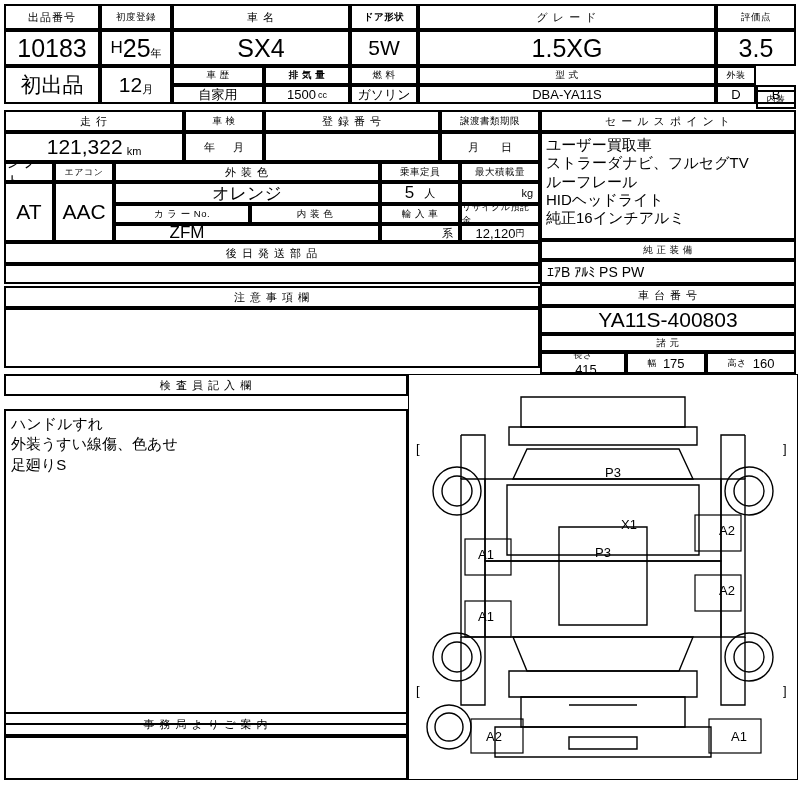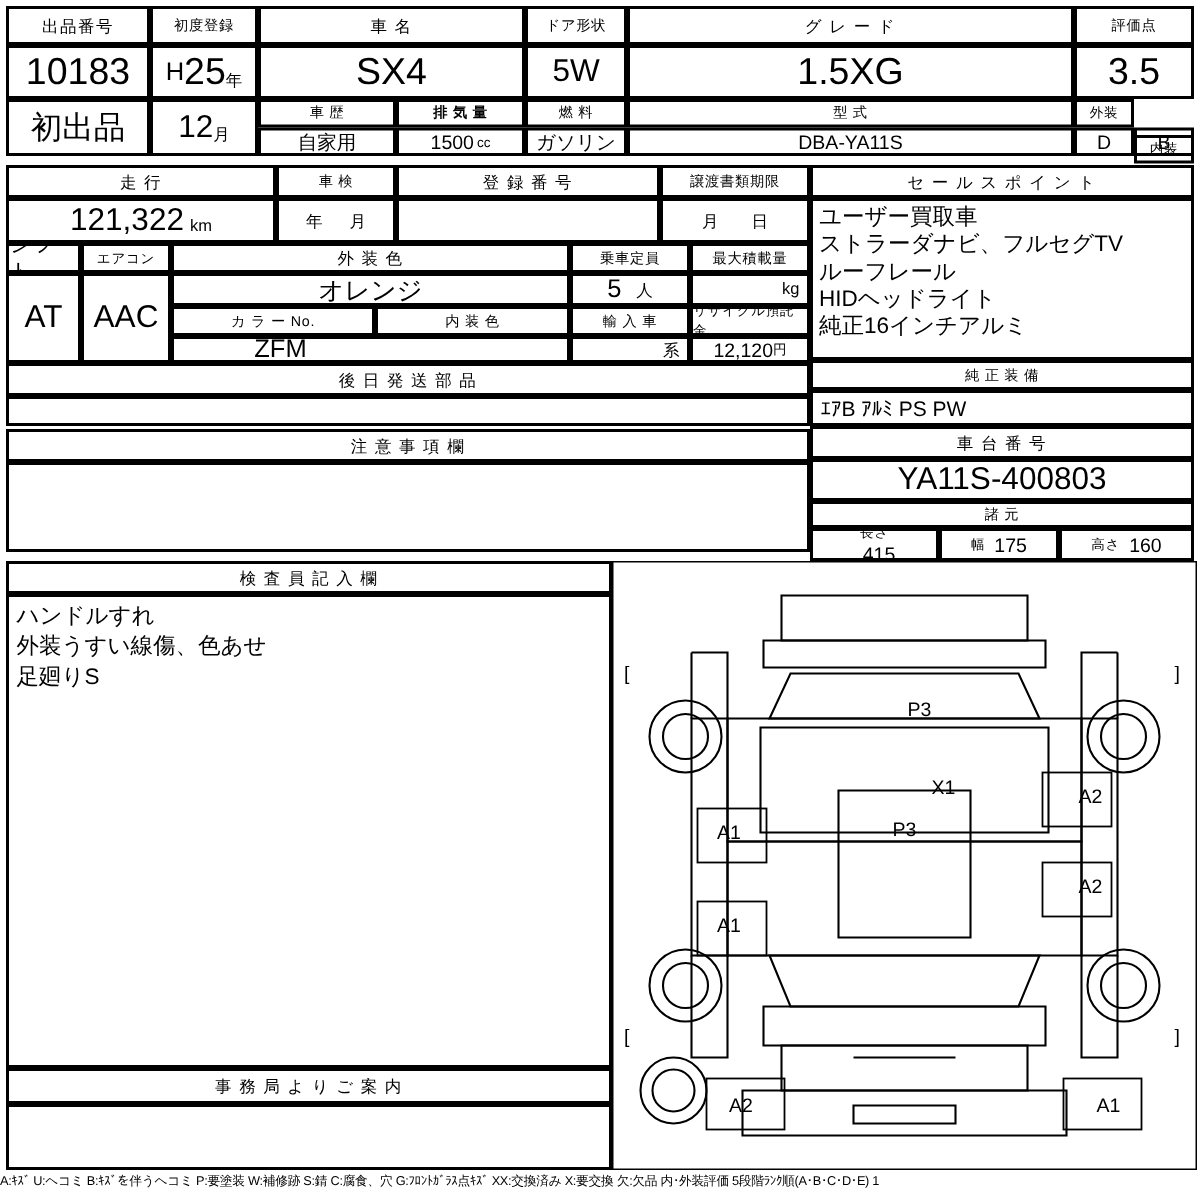--- a/index.html
+++ b/index.html
@@ -55,21 +55,21 @@
       <span class="unit" style="align-self:flex-end;padding-bottom:5px;">月</span>
   </div>
 
   <div class="bx thick" style="left:172px;top:4px;width:178px;height:26px;">
       <span class="lbl">車 名</span>
     </div>
   <div class="bx thick" style="left:172px;top:30px;width:178px;height:36px;">
       <span class="val-lg">SX4</span>
     </div>
 
-  <div class="bx thick" style="left:350px;top:4px;width:68px;height:26px;">
+  <div class="bx thick" style="left:350px;top:4px;width:68px;height:26px;font-weight:bold;">
       <span class="lbl-sm">ドア形状</span>
     </div>
   <div class="bx thick" style="left:350px;top:30px;width:68px;height:36px;text-align:right;">
       <span class="val">5W</span>
     </div>
 
   <div class="bx thick" style="left:418px;top:4px;width:298px;height:26px;">
       <span class="lbl">グ レ ー ド</span>
     </div>
   <div class="bx thick" style="left:418px;top:30px;width:298px;height:36px;">
@@ -256,21 +256,21 @@
       <span class="val-sm" style="padding-left:6px;">175</span>
     </div>
   <div class="bx thick" style="left:706px;top:352px;width:90px;height:22px;">
       <span class="lbl-sm" style="font-size:9px;">高さ</span>
       <span class="val-sm" style="padding-left:6px;">160</span>
     </div>
 
   <div class="bx thick" style="left:4px;top:374px;width:404px;height:22px;">
       <span class="lbl">検 査 員 記 入 欄</span>
     </div>
-  <div class="bx thick notes" style="left:4px;top:396px;width:404px;height:316px;">
+  <div class="bx thick notes" style="left:4px;top:409px;width:404px;height:316px;">
     <div>ハンドルすれ</div>
     <div>外装うすい線傷、色あせ</div>
     <div>足廻りS</div>
   </div>
   <div class="bx thick" style="left:4px;top:712px;width:404px;height:24px;">
       <span class="lbl">事 務 局 よ り ご 案 内</span>
     </div>
   <div class="bx thick" style="left:4px;top:736px;width:404px;height:44px;"></div>
 
   <div id="diagram">
@@ -343,14 +343,13 @@
     <div style="position:absolute;left:69px;top:234px;" class="dlab">A1</div>
     <div style="position:absolute;left:77px;top:354px;" class="dlab">A2</div>
     <div style="position:absolute;left:322px;top:354px;" class="dlab">A1</div>
 
     <div style="position:absolute;left:7px;top:66px;" class="brk">[</div>
     <div style="position:absolute;left:7px;top:308px;" class="brk">[</div>
     <div style="position:absolute;left:374px;top:66px;" class="brk">]</div>
     <div style="position:absolute;left:374px;top:308px;" class="brk">]</div>
   </div>
 
-  <div class="footer">A:ｷｽﾞ  U:ヘコミ  B:ｷｽﾞを伴うヘコミ  P:要塗装  W:補修跡  S:錆  C:腐食、穴  G:ﾌﾛﾝﾄｶﾞﾗｽ点ｷｽﾞ  XX:交換済み  X:要交換  欠:欠品  内･外装評価 5段階ﾗﾝｸ順(A･B･C･D･E)  1</div>
 </div>
 
 </body></html>

